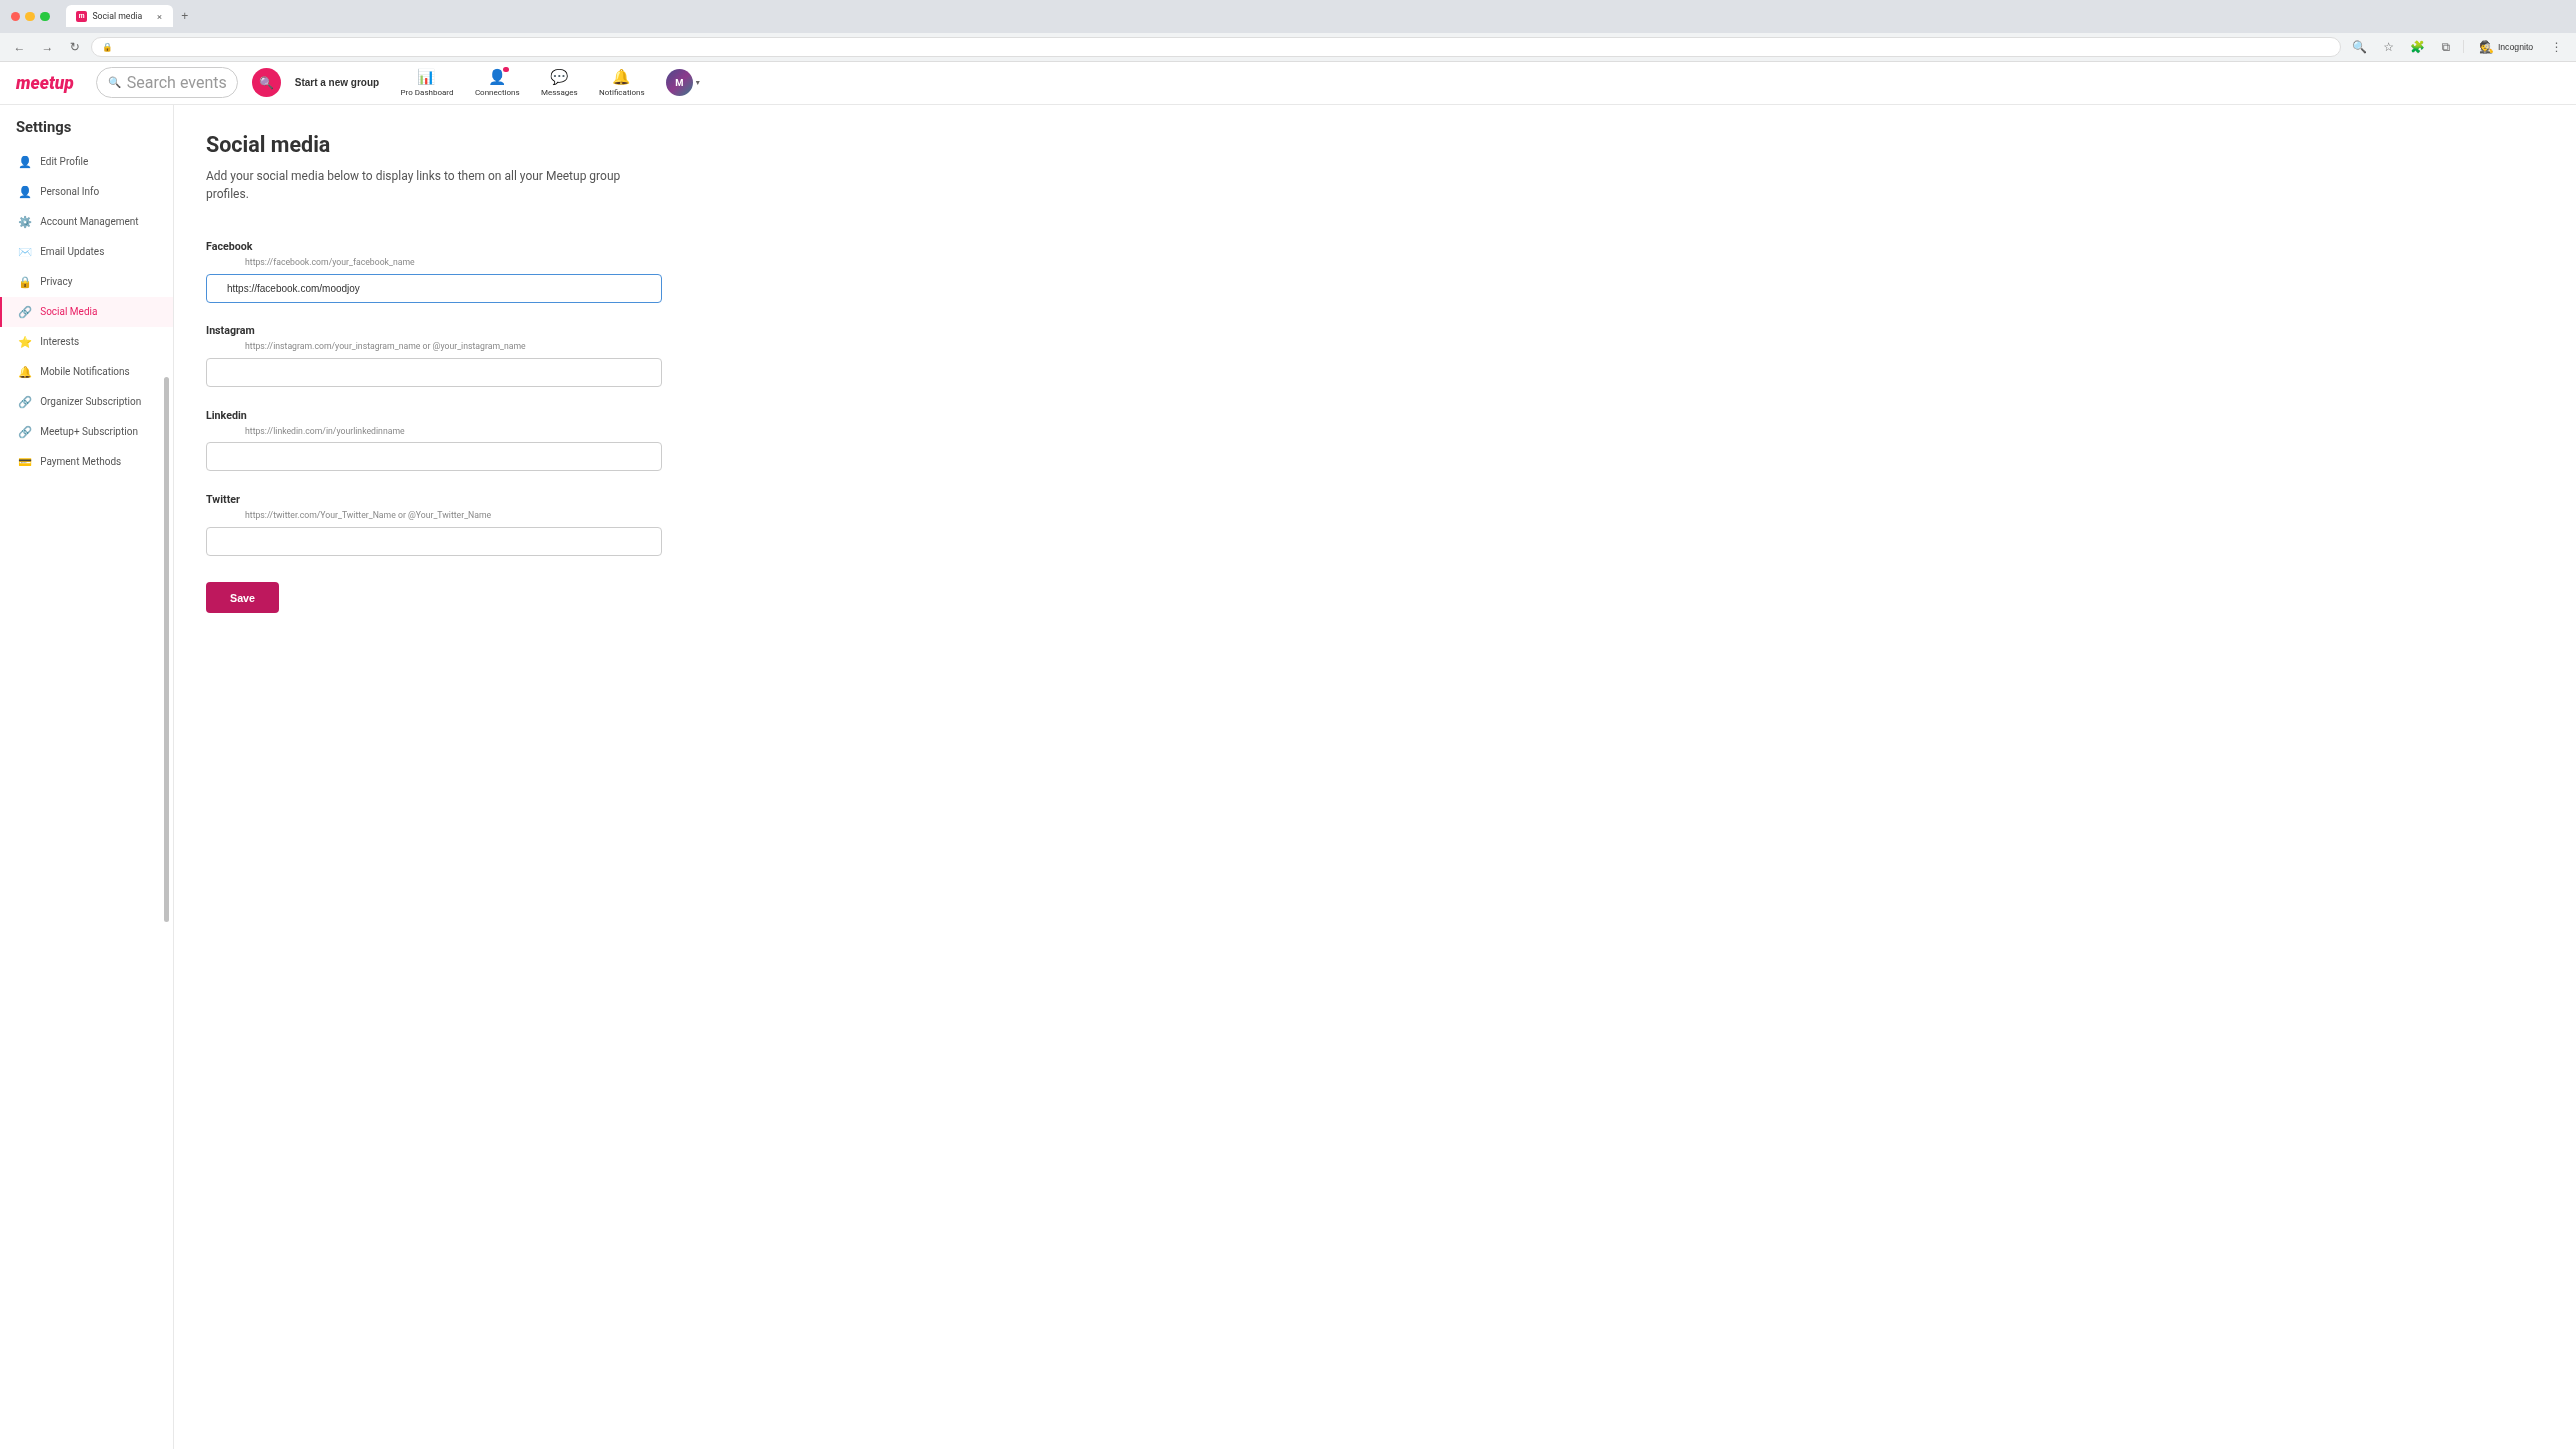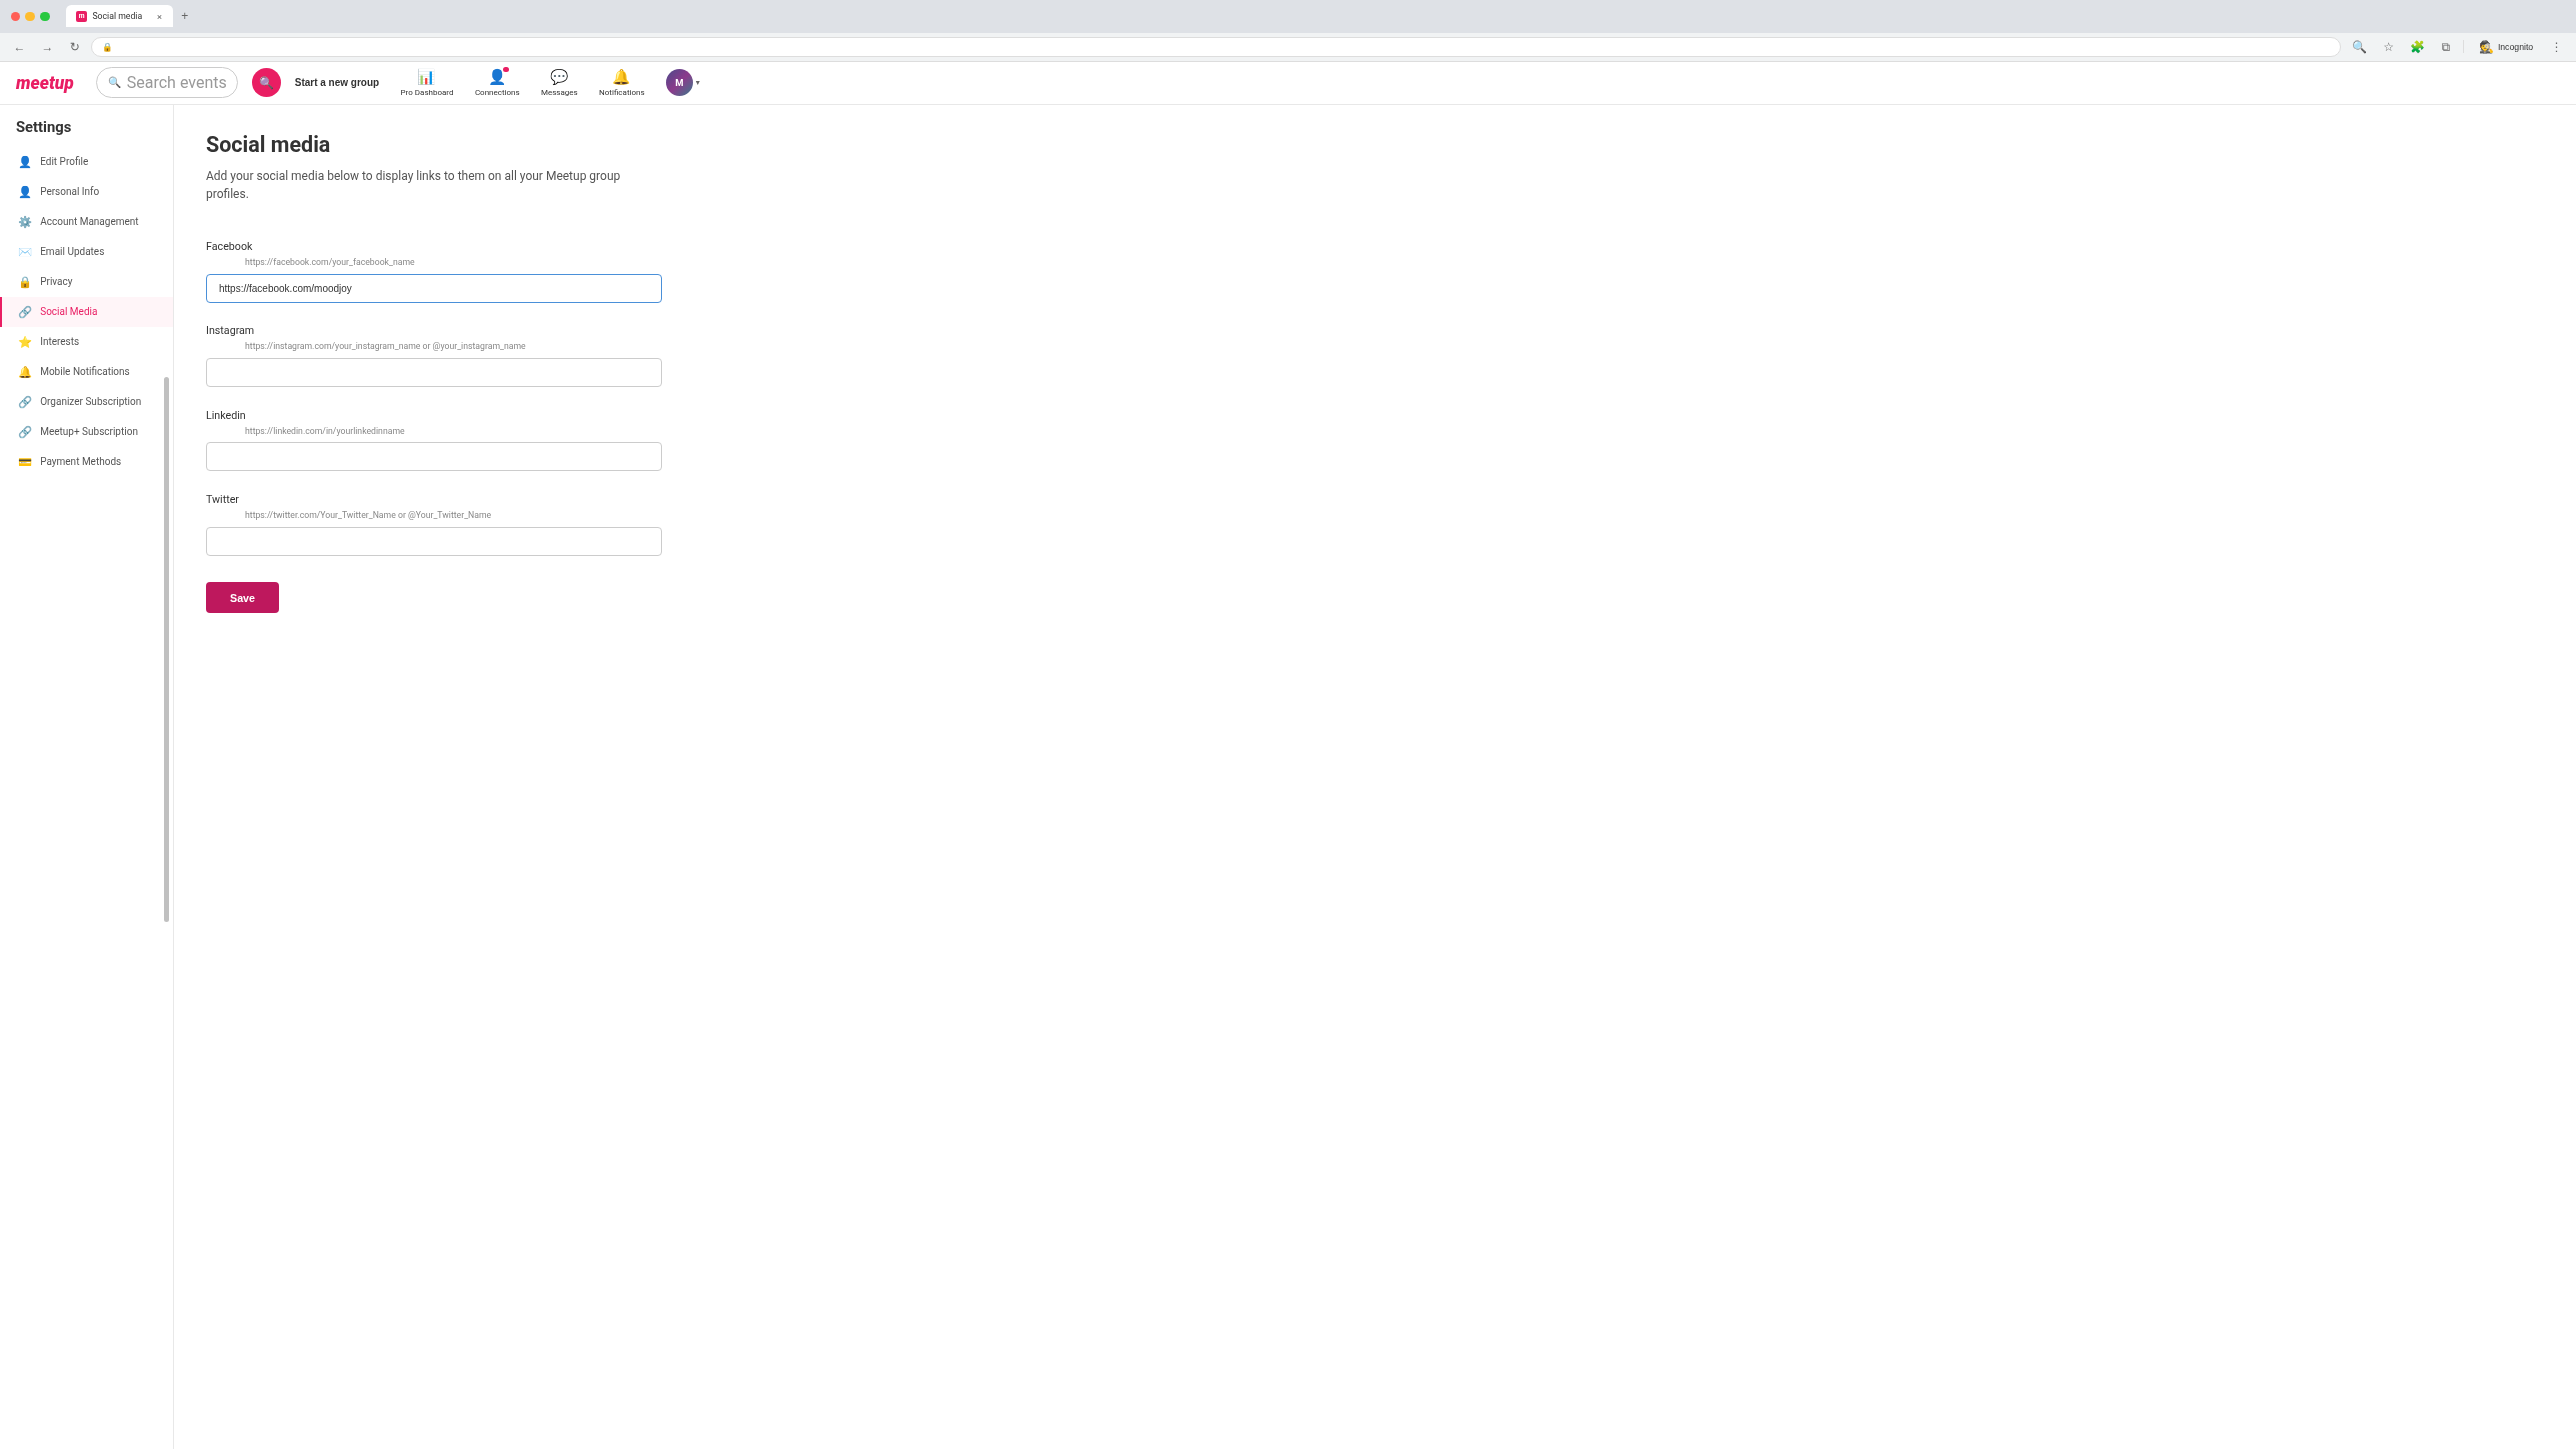--- a/index.html
+++ b/index.html
@@ -256,33 +256,33 @@
       line-height: 1.5;
       max-width: 456px;
     }
 
     .form-section {
       max-width: 456px;
       margin-bottom: 21.5px;
     }
     .field-label {
       font-size: 10.7px;
-      font-weight: 400;
+      font-weight: 700;
       color: #333;
       margin-bottom: 4px;
     }
     .field-hint {
       font-size: 8.7px;
       color: #888;
       margin-bottom: 6.7px;
       margin-left: 39px;
     }
     .form-input {
       width: 100%;
-      padding: 8px 12px;
+      padding: 8px 20px;
       border: 1px solid #ccc;
       border-radius: 4px;
       font-size: 10px;
       color: #333;
       outline: none;
     }
     .form-input.has-value {
       border-color: #4a90d9;
     }
 

